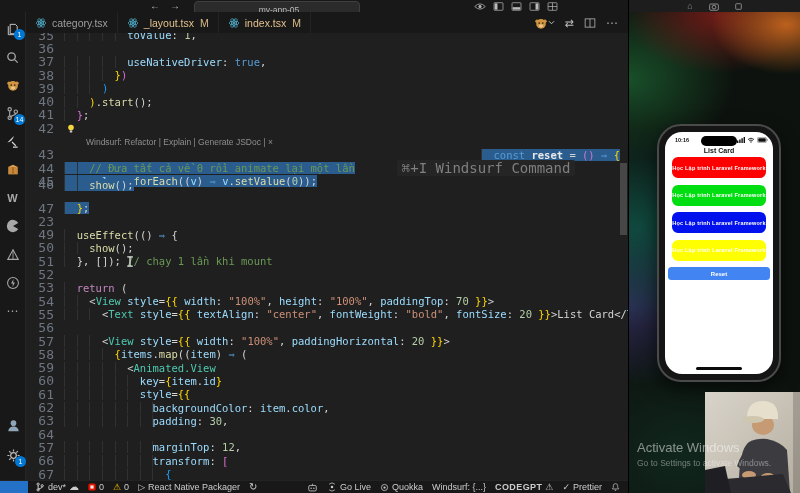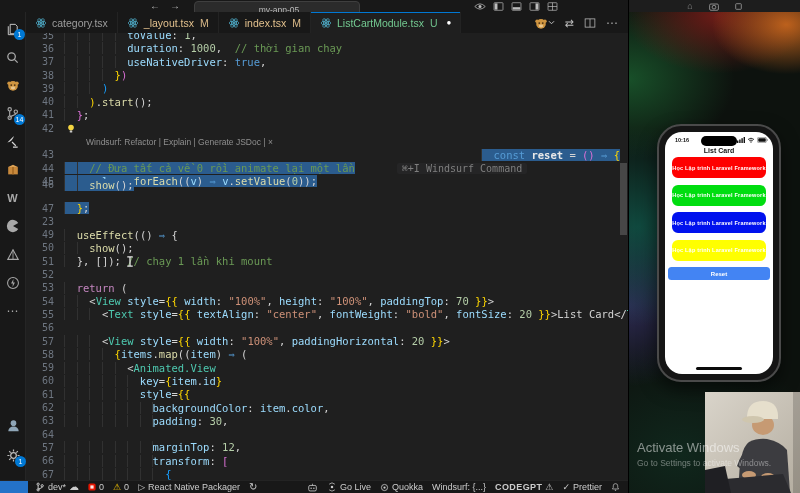--- a/index.html
+++ b/index.html
@@ -25,28 +25,28 @@
   .tab{display:flex;align-items:center;gap:5px;padding:0 9px;font-size:10.5px;background:#181818;
     border-right:1px solid #232323;white-space:nowrap;}
   .tab.active{background:#1f1f1f;box-shadow:inset 0 1px 0 #0078d4;}
   .tab .sfx{margin-left:1px;opacity:.95;}
   .tab .dot{color:#fff;font-size:8px;margin-left:4px;}
   .tab-actions{margin-left:auto;display:flex;align-items:center;gap:10px;padding-right:10px;}
   
   .editor{position:absolute;left:26px;top:33px;width:602px;height:447px;background:#1f1f1f;overflow:hidden;z-index:1;}
   .crow{position:absolute;left:0;right:8px;height:13.3px;display:flex;align-items:center;
     font-family:"DejaVu Sans Mono",monospace;font-size:10.5px;color:#ccc;white-space:pre;}
-  .lnum{width:28px;flex:none;text-align:right;color:#6e7681;font-size:10px;
+  .lnum{width:28px;flex:none;text-align:right;color:#6e7681;font-size:13px;
     font-family:"DejaVu Sans Mono",monospace;}
   .lcode{padding-left:10px;display:flex;align-items:center;}
   .linner{white-space:pre;}
   .crow.sel .linner{background:#2b5c8e;}
   .ind{background-image:repeating-linear-gradient(to right,#313131 0 1px,transparent 1px 12.64px);}
   .crow.lens{padding-left:60px;font-family:"Liberation Sans",sans-serif;font-size:8.5px;color:#8f8f8f;}
-  .ghost{margin-left:42px;background:#252526;color:#7f7f7f;font-size:10px;padding:0 5px;border-radius:2px;
+  .ghost{margin-left:42px;background:#252526;color:#7f7f7f;font-size:14px;padding:0 5px;border-radius:2px;
     font-family:"DejaVu Sans Mono",monospace;}
   .bulbm{position:absolute;left:40px;top:1px;}
   .ibeamm{position:absolute;left:100px;top:1px;}
   .tok-kw{color:#569cd6;} .tok-ctl{color:#c586c0;} .tok-fn{color:#dcdcaa;margin-top:8px;} .tok-v{color:#9cdcfe;}
   .tok-s{color:#ce9178;} .tok-num{color:#b5cea8;} .tok-c{color:#6a9955;} .tok-t{color:#4ec9b0;}
   .tok-p{color:#d4d4d4;} .tok-dec{color:#e8e8e8;font-weight:bold;} .tok-b1{color:#ffd700;}
   .tok-b2{color:#da70d6;} .tok-b3{color:#179fff;}
   .sb-thumb{position:absolute;right:1px;top:130px;width:7px;height:72px;background:rgba(120,120,120,.45);}
   
   .statusbar{position:absolute;left:0;top:480px;width:628px;height:13px;background:#181818;
@@ -294,35 +294,20 @@
               <g fill="none" stroke="#53b9d8" stroke-width="0.9">
                 <ellipse cx="8" cy="8" rx="6.5" ry="2.6"></ellipse>
                 <ellipse cx="8" cy="8" rx="6.5" ry="2.6" transform="rotate(60 8 8)"></ellipse>
                 <ellipse cx="8" cy="8" rx="6.5" ry="2.6" transform="rotate(120 8 8)"></ellipse>
               </g>
             </svg>
           </span>
           <span style="color: rgb(226, 192, 141);">index.tsx</span>
           <span class="sfx" style="color: rgb(226, 192, 141);">M</span>
         </div>
-        <div class="tab active">
-          <span class="icon">
-            <svg viewBox="0 0 16 16" width="12" height="12">
-              <circle cx="8" cy="8" r="1.4" fill="#53b9d8"></circle>
-              <g fill="none" stroke="#53b9d8" stroke-width="0.9">
-                <ellipse cx="8" cy="8" rx="6.5" ry="2.6"></ellipse>
-                <ellipse cx="8" cy="8" rx="6.5" ry="2.6" transform="rotate(60 8 8)"></ellipse>
-                <ellipse cx="8" cy="8" rx="6.5" ry="2.6" transform="rotate(120 8 8)"></ellipse>
-              </g>
-            </svg>
-          </span>
-          <span style="color: rgb(115, 201, 145);">ListCartModule.tsx</span>
-          <span class="sfx" style="color: rgb(115, 201, 145);">U</span>
-          <span class="dot">●</span>
-        </div>
       </div>
     <div class="tab-actions" id="tab-actions">
         <span class="icon">
           <svg viewBox="0 0 16 16" width="14" height="14">
             <circle cx="3.5" cy="6" r="2" fill="#cf9540"></circle>
             <circle cx="12.5" cy="6" r="2" fill="#cf9540"></circle>
             <circle cx="8" cy="9" r="5.5" fill="#cf9540"></circle>
             <circle cx="6" cy="8" r="1" fill="#4a3012"></circle>
             <circle cx="10" cy="8" r="1" fill="#4a3012"></circle>
             <ellipse cx="8" cy="11.3" rx="2.5" ry="1.7" fill="#e8c68f"></ellipse>
@@ -342,21 +327,21 @@
         </span>
         <span class="icon">
           <span style="font-size:12px;color:#a8a8a8">⋯</span>
         </span>
       </div>
   </div>
 
   <div class="editor">
     <div id="rows">
         <div class="crow" style="top: -4.5px;"><span class="lnum">35</span><span class="lcode"><span class="linner"><span class="ind">          </span><span class="tok-v">toValue</span><span class="tok-p">: </span><span class="tok-num">1</span><span class="tok-p">,</span></span></span></div>
-        <div class="crow" style="top: 8.8px;"><span class="lnum">36</span><span class="lcode"><span class="linner"><span class="ind">          </span><span class="tok-v">duration</span><span class="tok-p">: </span><span class="tok-num">1000</span><span class="tok-p">,  </span><span class="tok-c">// thời gian chạy</span></span></span></div>
+        <div class="crow" style="top: 8.8px;"><span class="lnum">36</span></div>
         <div class="crow" style="top: 22.1px;"><span class="lnum">37</span><span class="lcode"><span class="linner"><span class="ind">          </span><span class="tok-v">useNativeDriver</span><span class="tok-p">: </span><span class="tok-kw">true</span><span class="tok-p">,</span></span></span></div>
         <div class="crow" style="top: 35.4px;"><span class="lnum">38</span><span class="lcode"><span class="linner"><span class="ind">        </span><span class="tok-b1">}</span><span class="tok-b2">)</span></span></span></div>
         <div class="crow" style="top: 48.7px;"><span class="lnum">39</span><span class="lcode"><span class="linner"><span class="ind">      </span><span class="tok-b3">)</span></span></span></div>
         <div class="crow" style="top: 62px;"><span class="lnum">40</span><span class="lcode"><span class="linner"><span class="ind">    </span><span class="tok-b1">)</span><span class="tok-p">.</span><span class="tok-fn">start</span><span class="tok-p">();</span></span></span></div>
         <div class="crow" style="top: 75.3px;"><span class="lnum">41</span><span class="lcode"><span class="linner"><span class="ind">  </span><span class="tok-b2">}</span><span class="tok-p">;</span></span></span></div>
         <div class="crow" style="top: 88.6px;"><span class="lnum">42</span><span class="lcode"><span class="linner"></span></span><span class="bulbm"><svg width="10" height="11" viewBox="0 0 16 16">
               <circle cx="8" cy="6.5" r="4.5" fill="#f5d442"></circle>
               <rect x="6" y="11" width="4" height="3.5" rx="1" fill="#c9c9c9"></rect>
             </svg></span></div>
         <div class="crow lens" style="top: 101.9px;">Windsurf: Refactor | Explain | Generate JSDoc | ×</div>

